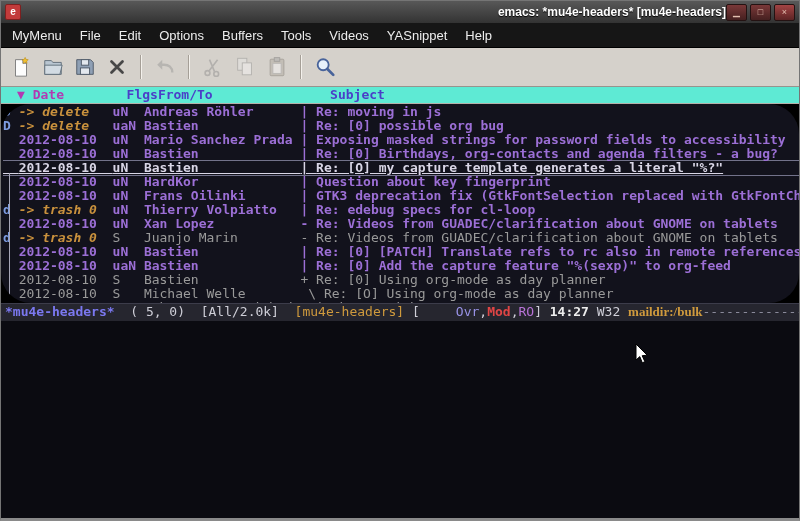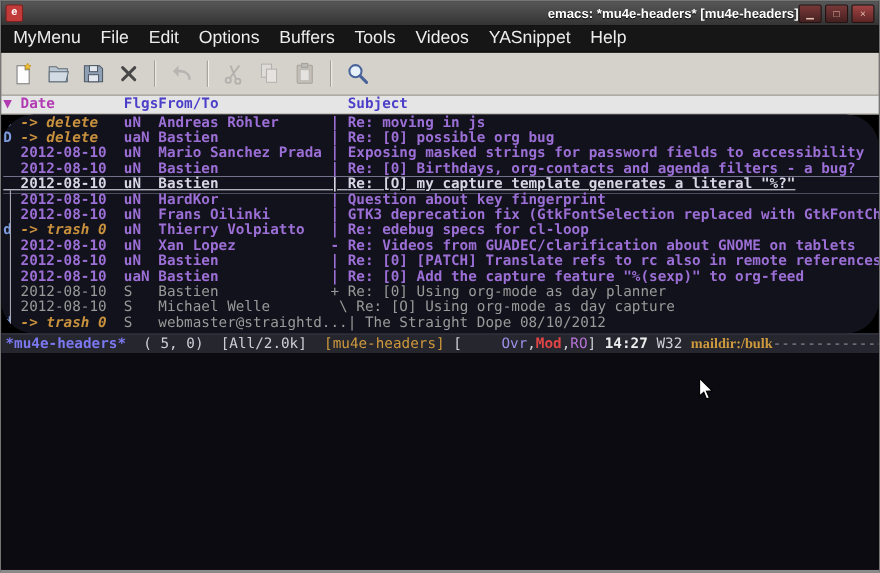--- a/index.html
+++ b/index.html
@@ -15,32 +15,32 @@
   .app-icon{width:14px;height:14px;background:#c23b3b;border:1px solid #7e1f1f;border-radius:2px;
     color:#fff;font:bold 10px/13px "Liberation Sans",sans-serif;text-align:center;margin-right:4px;}
   .title-text{flex:1;text-align:right;font:bold 12px "Liberation Sans",sans-serif;
     text-shadow:0 1px 1px #000;white-space:nowrap;overflow:hidden;}
   .win-buttons{display:flex;gap:3px;}
   .wbtn{width:19px;height:15px;background:linear-gradient(#7a3838,#452020);border:1px solid #241212;
     color:#e3bfb0;font-size:9px;line-height:14px;text-align:center;border-radius:2px;cursor:default;}
   .wbtn.close{background:linear-gradient(#a34444,#5c2424);}
   
   .menubar{height:24px;flex:0 0 24px;background:#161616;display:flex;align-items:center;
-    color:#ededed;font-size:16px;padding-left:2px;border-bottom:1px solid #000;}
+    color:#ededed;font-size:13px;padding-left:2px;border-bottom:1px solid #000;}
   .menu-item{padding:3px 9px;white-space:nowrap;}
   
   .toolbar{height:38px;flex:0 0 38px;background:#d5d1cb;border-bottom:1px solid #97938d;
     display:flex;align-items:center;padding:0 5px;gap:2px;}
   .tbtn{width:30px;height:30px;display:flex;align-items:center;justify-content:center;border-radius:3px;}
   .tbtn svg{width:22px;height:22px;}
   .tbtn.disabled{opacity:.42;filter:grayscale(80%);}
   .tsep{width:0;height:24px;border-left:1px solid #a59f97;border-right:1px solid #f4f1ec;margin:0 6px;}
   
-  .headerline{height:16px;flex:0 0 16px;background:#e5e5e5;border-bottom:1px solid #b5b1aa;
-    font:bold 13px/16px "DejaVu Sans Mono",monospace;white-space:pre;padding-left:2px;overflow:hidden;}
+  .headerline{height:16px;flex:0 0 16px;background:#5eead4;border-bottom:1px solid #b5b1aa;
+    font:bold 13px/16px "DejaVu Sans Mono",monospace;white-space:pre;padding-left:16px;overflow:hidden;}
   .hdr-date{color:var(--hdrdate);}
   .hdr-col{color:var(--hdrcol);}
   
   .buffer{flex:1;background:var(--bufferbg);position:relative;overflow:hidden;
     font:bold 13px/14px "DejaVu Sans Mono",monospace;padding:1px 0 0 2px;border-radius:30px;}
   .brow{white-space:pre;height:14px;}
   .brow.current{box-shadow:0 -1px 0 #72728a,0 1px 0 #72728a;}
   .brow.current span{text-decoration:underline;}
   .sg-unread{color:var(--unread);}
   .sg-seen{color:var(--seen);font-weight:normal;}
@@ -162,24 +162,25 @@
     <div>
         <div class="brow"><span class="sg-mark">D </span><span class="sg-marked">-&gt; delete   </span><span class="sg-unread">uN  </span><span class="sg-unread">Andreas Röhler      </span><span class="sg-unread">| </span><span class="sg-unread">Re: moving in js</span></div>
         <div class="brow"><span class="sg-mark">D </span><span class="sg-marked">-&gt; delete   </span><span class="sg-unread">uaN </span><span class="sg-unread">Bastien             </span><span class="sg-unread">| </span><span class="sg-unread">Re: [0] possible org bug</span></div>
         <div class="brow"><span class="sg-unread">  </span><span class="sg-unread">2012-08-10  </span><span class="sg-unread">uN  </span><span class="sg-unread">Mario Sanchez Prada </span><span class="sg-unread">| </span><span class="sg-unread">Exposing masked strings for password fields to accessibility</span></div>
         <div class="brow"><span class="sg-unread">  </span><span class="sg-unread">2012-08-10  </span><span class="sg-unread">uN  </span><span class="sg-unread">Bastien             </span><span class="sg-unread">| </span><span class="sg-unread">Re: [0] Birthdays, org-contacts and agenda filters - a bug?</span></div>
         <div class="brow current"><span class="sg-current">  </span><span class="sg-current">2012-08-10  </span><span class="sg-current">uN  </span><span class="sg-current">Bastien             </span><span class="sg-current">| </span><span class="sg-current">Re: [O] my capture template generates a literal "%?"</span></div>
         <div class="brow"><span class="sg-unread">  </span><span class="sg-unread">2012-08-10  </span><span class="sg-unread">uN  </span><span class="sg-unread">HardKor             </span><span class="sg-unread">| </span><span class="sg-unread">Question about key fingerprint</span></div>
         <div class="brow"><span class="sg-unread">  </span><span class="sg-unread">2012-08-10  </span><span class="sg-unread">uN  </span><span class="sg-unread">Frans Oilinki       </span><span class="sg-unread">| </span><span class="sg-unread">GTK3 deprecation fix (GtkFontSelection replaced with GtkFontChooser)</span></div>
         <div class="brow"><span class="sg-mark">d </span><span class="sg-marked">-&gt; trash 0  </span><span class="sg-unread">uN  </span><span class="sg-unread">Thierry Volpiatto   </span><span class="sg-unread">| </span><span class="sg-unread">Re: edebug specs for cl-loop</span></div>
         <div class="brow"><span class="sg-unread">  </span><span class="sg-unread">2012-08-10  </span><span class="sg-unread">uN  </span><span class="sg-unread">Xan Lopez           </span><span class="sg-unread">- </span><span class="sg-unread">Re: Videos from GUADEC/clarification about GNOME on tablets</span></div>
+        <div class="brow"><span class="sg-mark">d </span><span class="sg-marked">-&gt; trash 0  </span><span class="sg-seen">S   </span><span class="sg-seen">Juanjo Marin        </span><span class="sg-seen">- </span><span class="sg-seen">Re: Videos from GUADEC/clarification about GNOME on tablets</span></div>
         <div class="brow"><span class="sg-unread">  </span><span class="sg-unread">2012-08-10  </span><span class="sg-unread">uN  </span><span class="sg-unread">Bastien             </span><span class="sg-unread">| </span><span class="sg-unread">Re: [0] [PATCH] Translate refs to rc also in remote references</span></div>
         <div class="brow"><span class="sg-unread">  </span><span class="sg-unread">2012-08-10  </span><span class="sg-unread">uaN </span><span class="sg-unread">Bastien             </span><span class="sg-unread">| </span><span class="sg-unread">Re: [0] Add the capture feature "%(sexp)" to org-feed</span></div>
         <div class="brow"><span class="sg-seen">  </span><span class="sg-seen">2012-08-10  </span><span class="sg-seen">S   </span><span class="sg-seen">Bastien             </span><span class="sg-seen">+ </span><span class="sg-seen">Re: [0] Using org-mode as day planner</span></div>
-        <div class="brow"><span class="sg-seen">  </span><span class="sg-seen">2012-08-10  </span><span class="sg-seen">S   </span><span class="sg-seen">Michael Welle       </span><span class="sg-seen"> \ </span><span class="sg-seen">Re: [O] Using org-mode as day capture</span></div>
+        <div class="brow"><span class="sg-seen">  </span><span class="sg-seen">2012-08-10  </span><span class="sg-seen">S   </span><span class="sg-seen">Michael Welle       </span><span class="sg-seen"> \ </span><span class="sg-seen">Re: [O] Using org-mode as day planner</span></div>
         <div class="brow"><span class="sg-mark">d </span><span class="sg-marked">-&gt; trash 0  </span><span class="sg-seen">S   </span><span class="sg-seen">webmaster@straightd...</span><span class="sg-seen">| </span><span class="sg-seen">The Straight Dope 08/10/2012</span></div>
       </div>
 
     <div class="sbline"></div>
   </div>
 
   <div class="modeline"><span class="ml-buf">*mu4e-headers*</span><span class="ml-plain">  ( 5, 0)  </span><span class="ml-plain">[All/2.0k]</span><span class="ml-plain">  </span><span class="ml-mode">[mu4e-headers]</span><span class="ml-plain"> [</span><span class="ml-ovr">Ovr</span><span class="ml-plain">,</span><span class="ml-mod">Mod</span><span class="ml-plain">,</span><span class="ml-ro">RO</span><span class="ml-plain">] </span><span class="ml-time">14:27</span><span class="ml-plain"> W32 </span><span class="ml-folder">maildir:/bulk</span><span class="ml-dash">--------------------</span></div>
 
   <div class="echo"></div>
 

